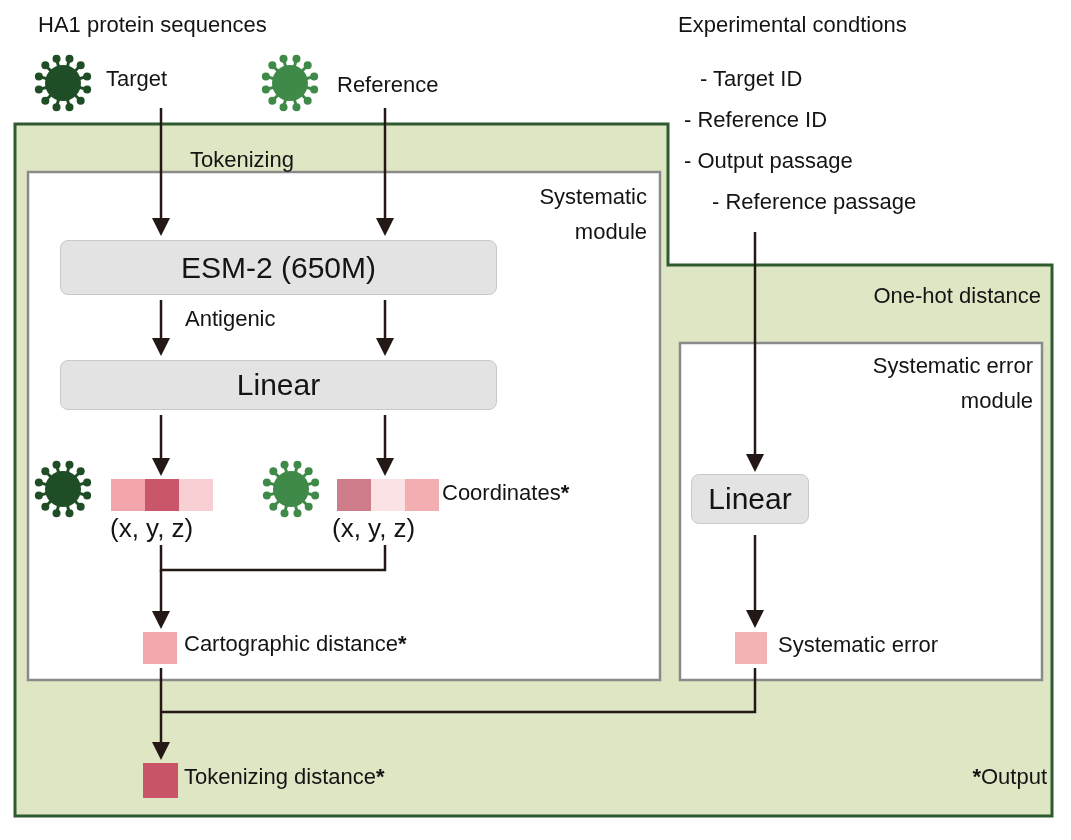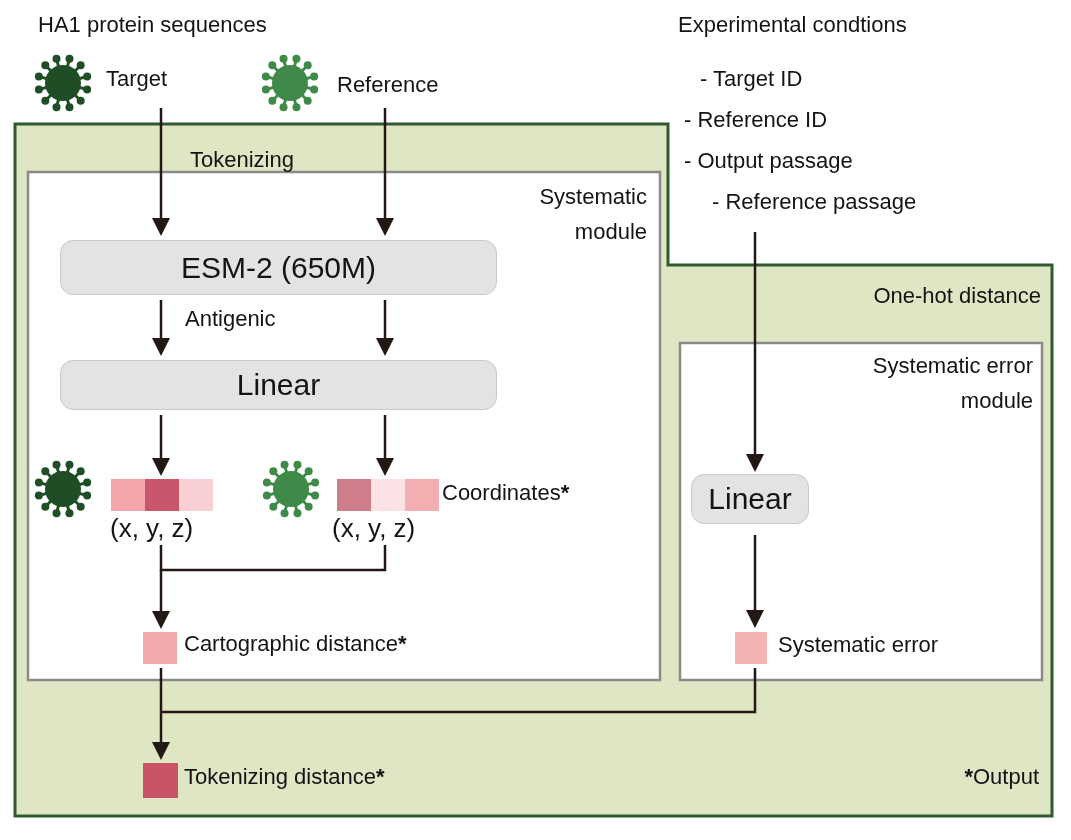--- a/index.html
+++ b/index.html
@@ -1,21 +1,21 @@
 <!DOCTYPE html>
 <html><head>
 <meta charset="utf-8">
 <style>
   html, body { margin:0; padding:0; background:#ffffff; }
   body { width:1071px; height:840px; position:relative; overflow:hidden;
          font-family:"Liberation Sans", sans-serif; color:#111; }
   svg#diagram { position:absolute; left:0; top:0; }
   .txt { position:absolute; white-space:nowrap; line-height:1; font-size:22px; color:#141414; }
   .right { text-align:right; }
-  .box-grey { position:absolute; background:#e3e3e3; border:1.5px solid #c9c9c9; border-radius:13px;
+  .box-grey { position:absolute; background:#e3e3e3; border:1.5px solid #c9c9c9; border-radius:8px;
               display:flex; align-items:center; justify-content:center; font-size:30px; color:#141414; box-sizing:border-box; }
   .cell { position:absolute; width:34px; height:32px; }
   .virus { position:absolute; width:60px; height:60px; }
   .star { font-weight:bold; }
 </style>
 </head>
 <body>
 
 <svg id="diagram" width="1071" height="840">
   <defs>
@@ -206,13 +206,13 @@
 <div class="txt right" style="right:38px;top:355px;">Systematic error</div>
 <div class="txt right" style="right:38px;top:390px;">module</div>
 <div class="box-grey" style="left:691px;top:474px;width:118px;height:50px;">
     <span>Linear</span>
   </div>
 <div class="cell" style="left: 735px; top: 632px; width: 32px; height: 32px; background: rgb(243, 178, 179);"></div>
 <div class="txt" style="left:778px;top:634px;">Systematic error</div>
 
 <div class="cell" style="left: 143px; top: 763px; width: 35px; height: 35px; background: rgb(201, 84, 104);"></div>
 <div class="txt" style="left:184px;top:766px;"><span>Tokenizing distance</span><span class="star">*</span></div>
-<div class="txt right" style="right:32px;top:766px;margin-left:12px;"><span class="star">*</span><span>Output</span></div>
+<div class="txt right" style="right:24px;top:766px;margin-left:12px;"><span class="star">*</span><span>Output</span></div>
 
 </body></html>

